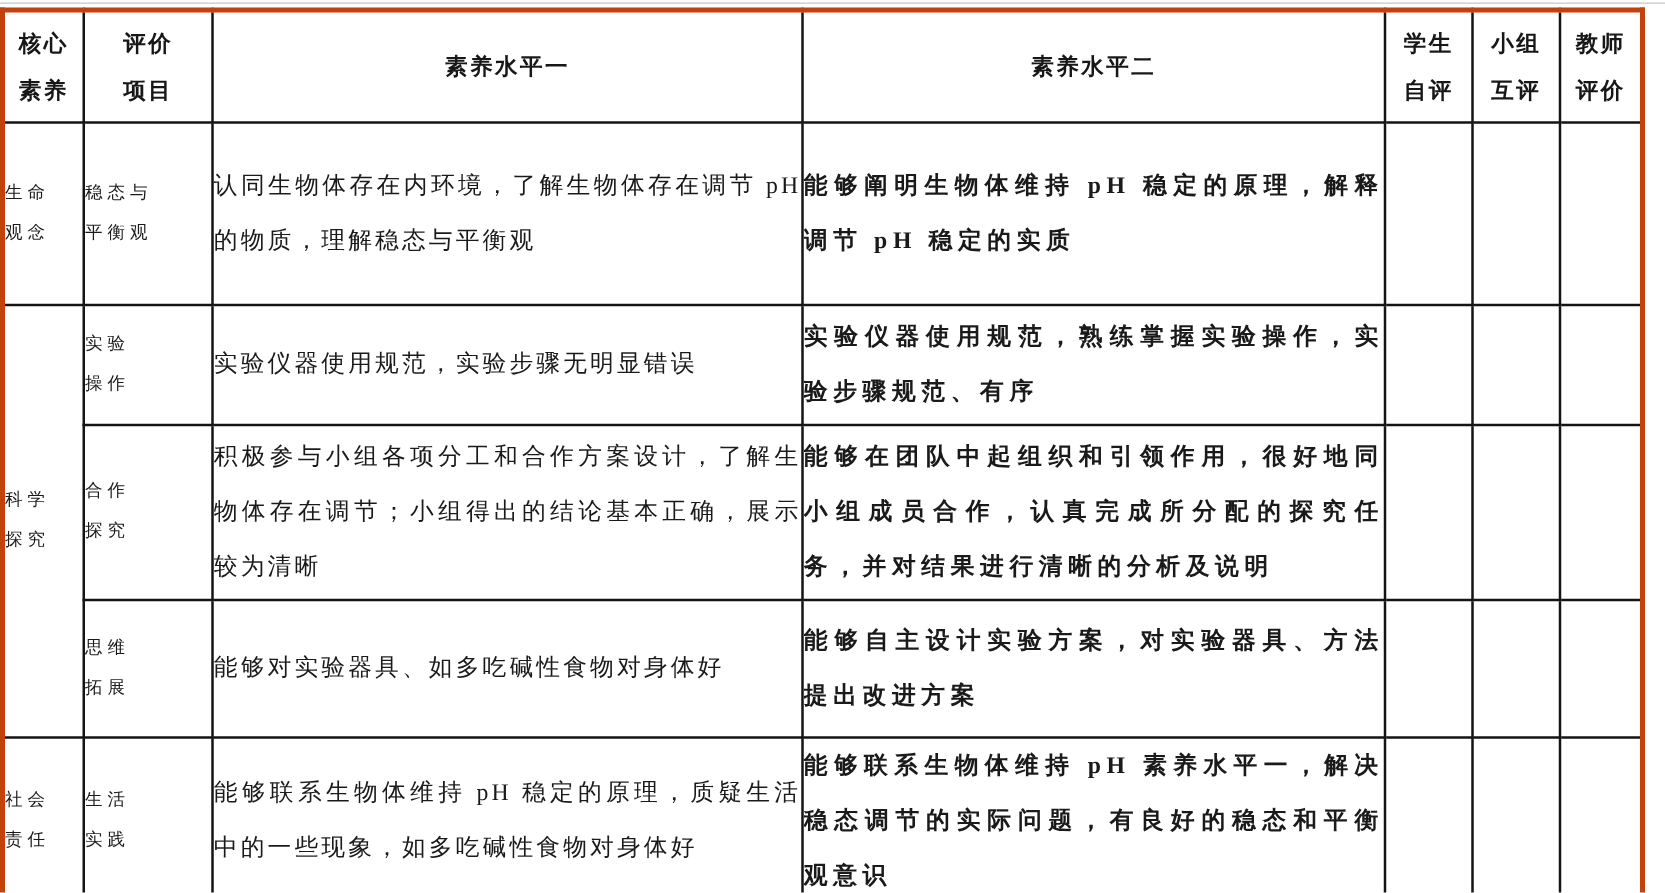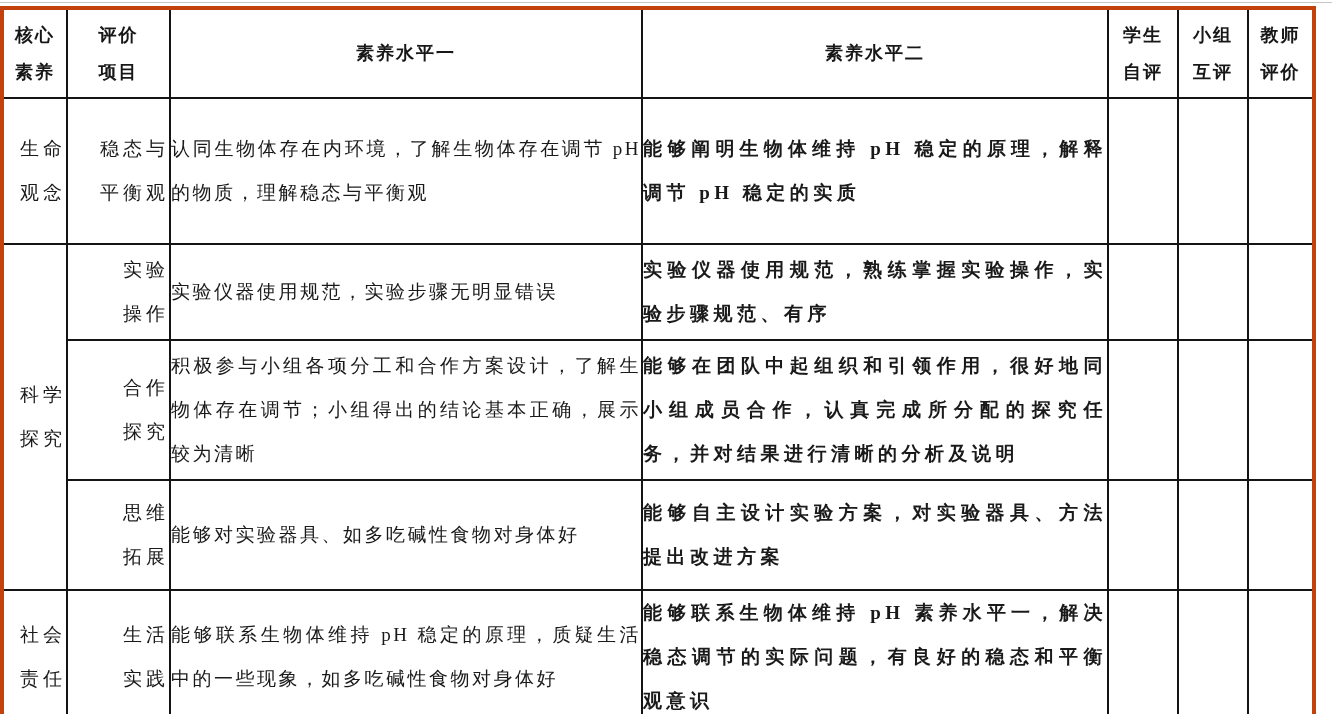--- a/index.html
+++ b/index.html
@@ -43,24 +43,24 @@
     font-weight: 700;
     font-size: 18px;
     line-height: 2.05;
     letter-spacing: 2px;
     text-align: center;
     vertical-align: middle;
     white-space: pre-line;
     color: #171717;
   }
   td.label {
-    font-size: 19px;
+    font-size: 14px;
     line-height: 2.3;
     letter-spacing: 4px;
-    text-align: right;
+    text-align: left;
     vertical-align: middle;
     white-space: pre-line;
   }
   td.desc {
     font-size: 19px;
     line-height: 2.32;
     vertical-align: middle;
     text-align: justify;
     text-justify: inter-character;
     padding: 6px 14px 6px 13px;

